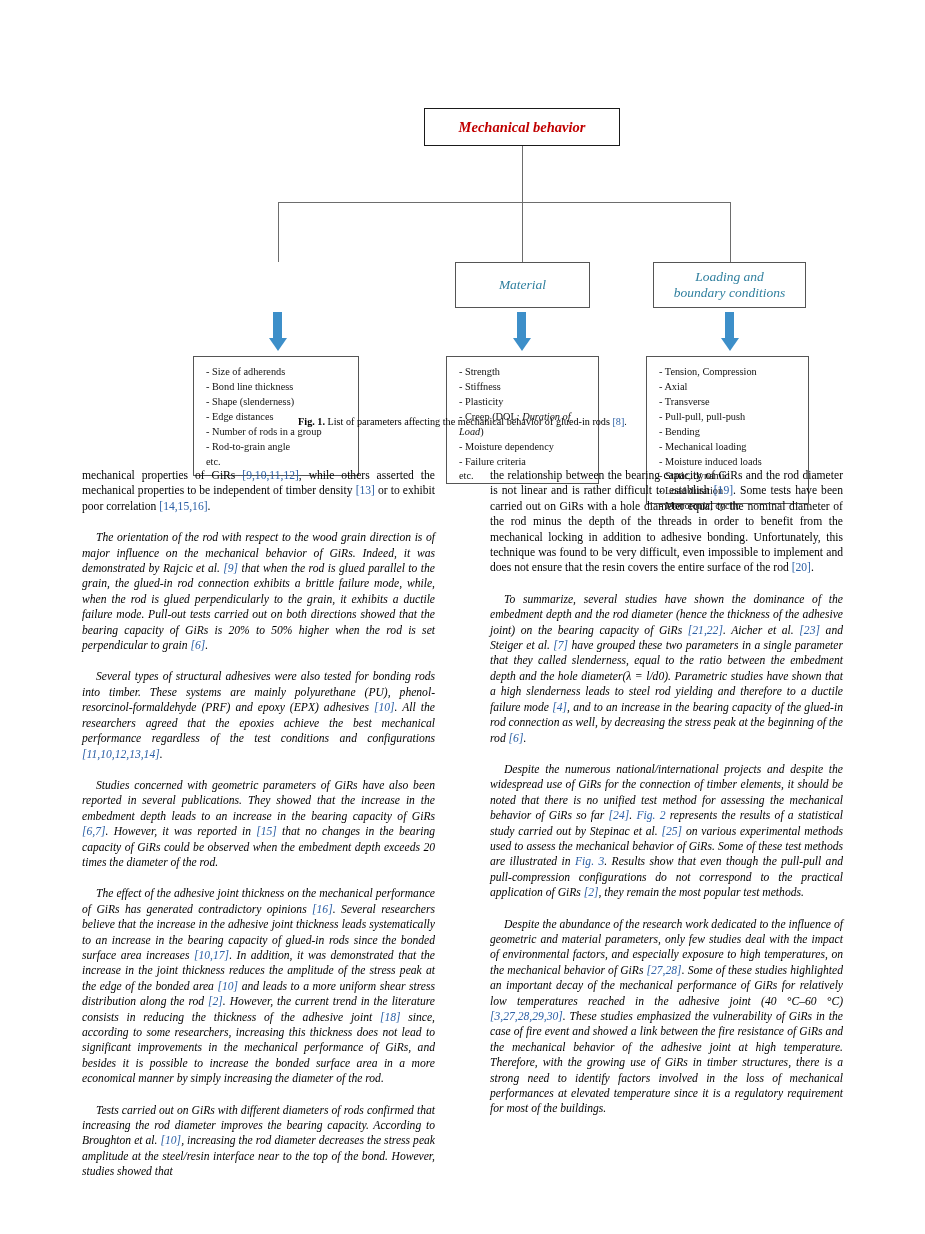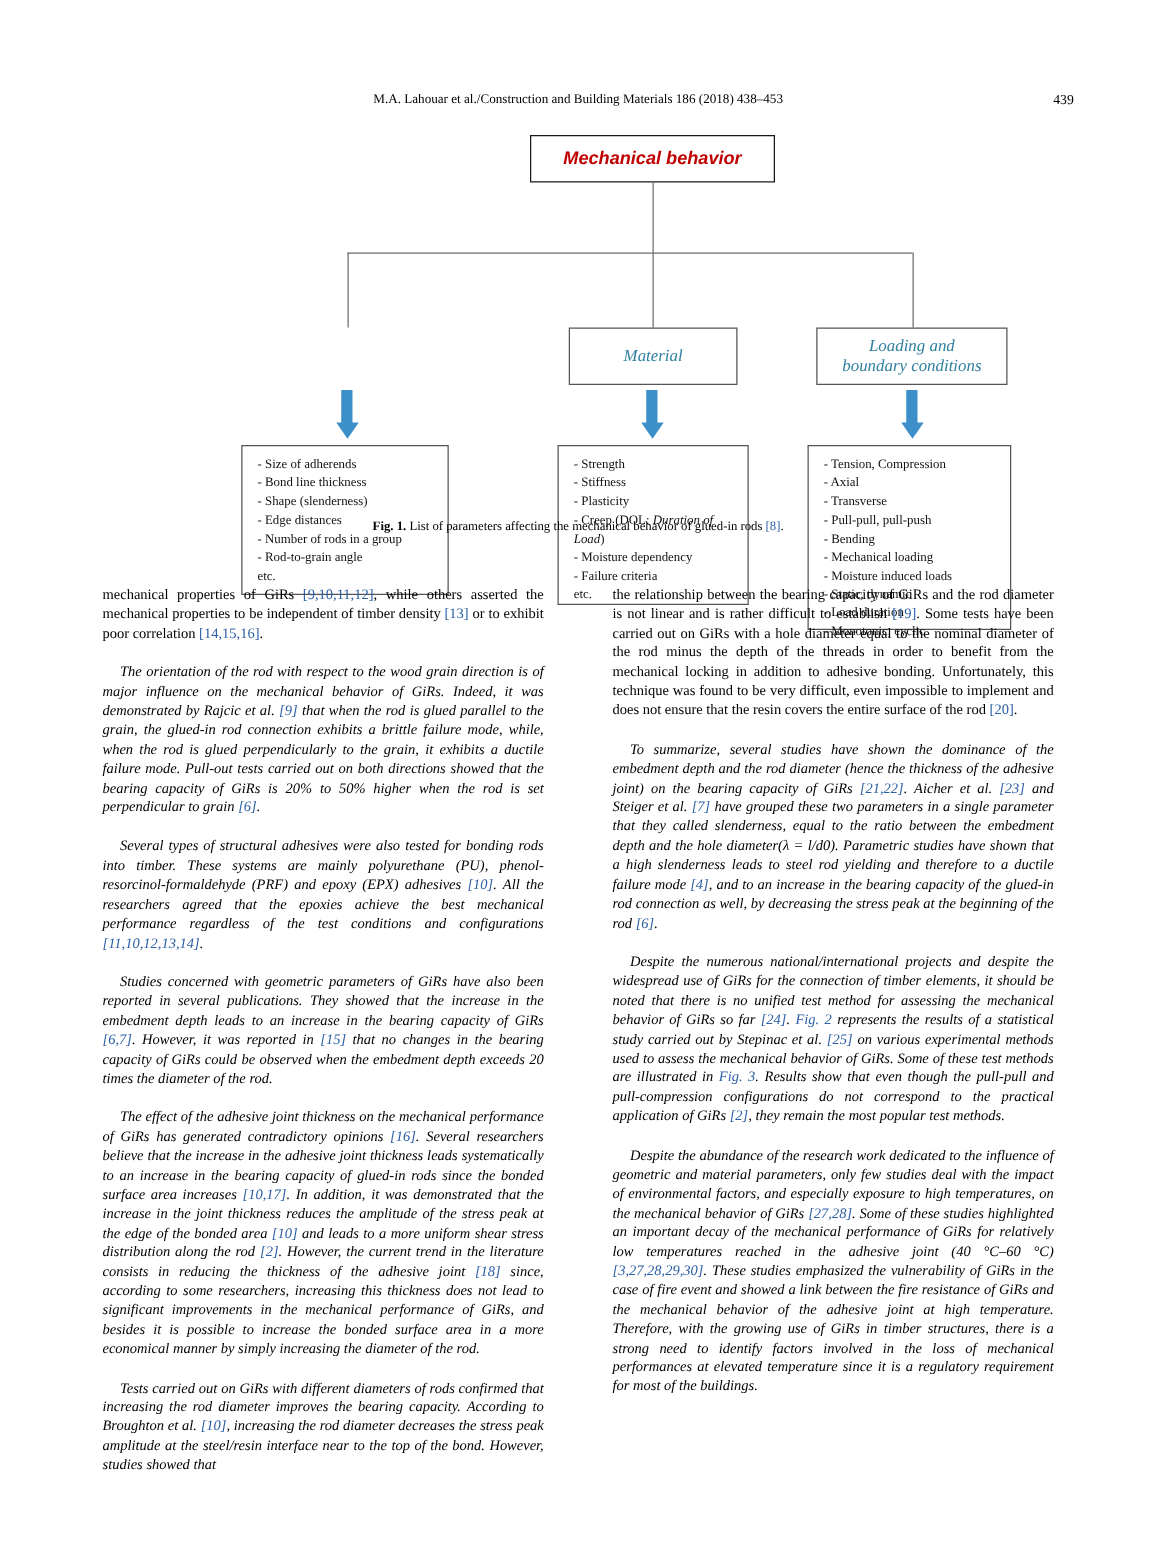--- a/index.html
+++ b/index.html
@@ -59,21 +59,21 @@
     height: 38px;
     border: 1.6px solid #1a1a1a;
     box-sizing: border-box;
     display: flex;
     align-items: center;
     justify-content: center;
     color: #c00000;
     font-weight: bold;
     font-style: italic;
     font-size: 14.5px;
-    font-family: Liberation Sans, sans-serif;
+    font-family: Liberation Serif, serif;
   }
 
   .lvl2 {
     position: absolute;
     border: 1.1px solid #555;
     box-sizing: border-box;
     height: 46px;
     display: flex;
     align-items: center;
     justify-content: center;
@@ -150,24 +150,20 @@
   .col.left { left: 66px; }
   .col.right { left: 474px; }
   .col p { margin: 16px; text-indent: 0; }
   .col p + p { text-indent: 14px; font-style: italic; }
 </style>
 </head>
 <body>
 
 <div class="page">
 
-  <div class="runhead">
-    <div class="center">M.A. Lahouar et al./Construction and Building Materials 186 (2018) 438–453</div>
-    <div class="pageno">439</div>
-  </div>
 
   <div class="figure">
 
     <div class="box-root">
       <span>Mechanical behavior</span>
     </div>
 
     <div class="ln v" style="left:456px; top:46px; height:56px;"></div>
     <div class="ln h" style="left:212px; top:102px; width:452px;"></div>
     <div class="ln v" style="left:212px; top:102px; height:60px;"></div>

